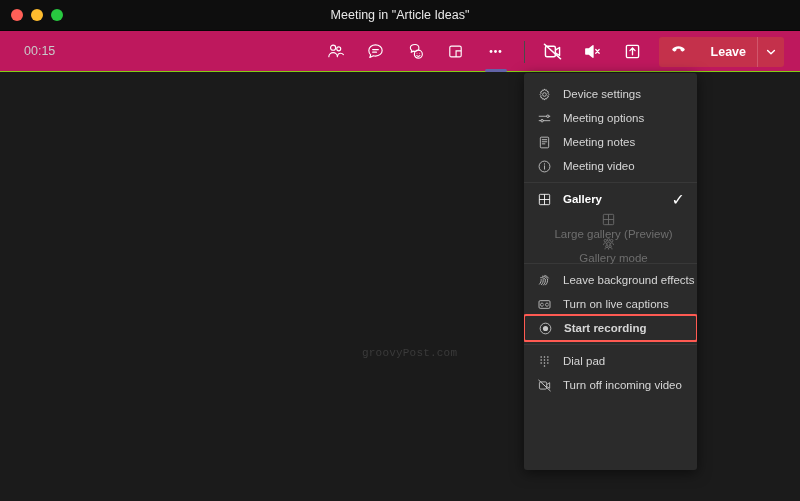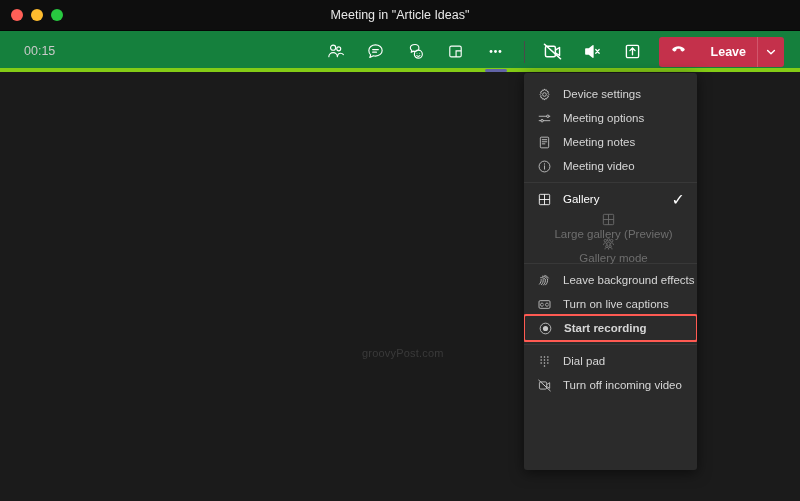--- a/index.html
+++ b/index.html
@@ -34,22 +34,22 @@
     position: absolute; left: 0; top: 0;
     width: 800px; height: 31px;
     line-height: 31px; text-align: center;
     color: #e8e8e8; font-size: 12.5px;
   }
 
   
   .toolbar {
     position: absolute; left: 0; top: 31px;
     width: 800px; height: 41px;
-    background: #15803d;
-    border-bottom: 4px solid #84cc16;
+    background: #be185d;
+    border-bottom: 1px solid #84cc16;
   }
   .timer {
     position: absolute; left: 24px; top: 0;
     height: 41px; line-height: 41px;
     color: #c9c9c9; font-size: 12.5px;
   }
   .tool-group {
     position: absolute; right: 16px; top: 0;
     height: 41px;
     display: flex; align-items: center; gap: 0;
@@ -95,21 +95,21 @@
 
   
   .stage {
     position: absolute; left: 0; top: 72px;
     width: 800px; height: 429px;
     background: #1b1b1b;
   }
   .watermark {
     position: absolute; left: 362px; top: 275px;
     color: #3a3a3a; font-size: 11px;
-    font-family: Liberation Sans, sans-serif;
+    font-family: Liberation Mono, monospace;
     letter-spacing: 0.2px;
   }
 
   
   .menu {
     position: absolute; left: 524px; top: 73px;
     width: 173px; height: 397px;
     background: #2b2b2b;
     border-radius: 3px;
     box-shadow: 0 3px 14px rgba(0,0,0,0.55);
@@ -132,21 +132,21 @@
     margin-right: 10px;
     flex: 0 0 17px;
     color: #c8c8c8;
   }
   .mi .mi-label {
     font-size: 11.5px;
     white-space: nowrap;
   }
   .mi.disabled { color: #6e6e6e; cursor: default; flex-direction: column; }
   .mi.disabled .mi-icon { color: #6e6e6e; }
-  .mi.checked .mi-label { color: #ffffff; font-weight: normal; }
+  .mi.checked .mi-label { color: #ffffff; font-weight: bold; }
   .mi.checked .mi-icon { color: #ffffff; }
   .mi .check {
     position: absolute; right: 12px; top: 50%;
     transform: translateY(-50%);
     color: #ffffff;
   }
   .mi.highlight {
     outline: 2px solid #ff5a52;
     outline-offset: 0px;
     border-radius: 1px;

